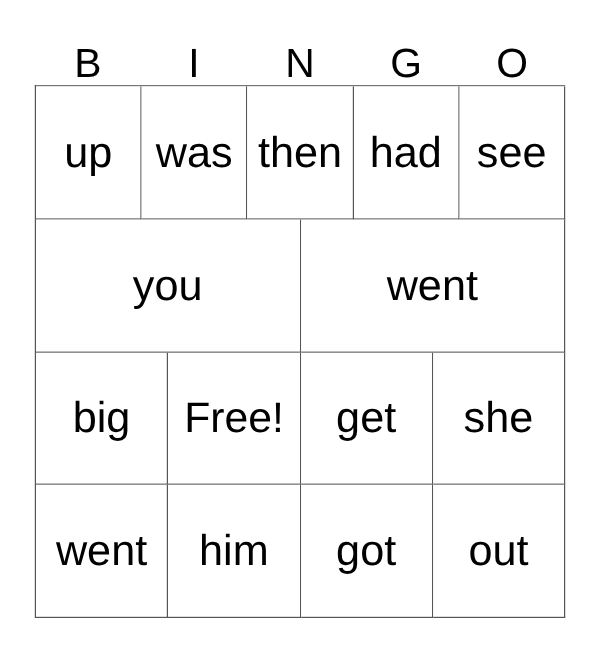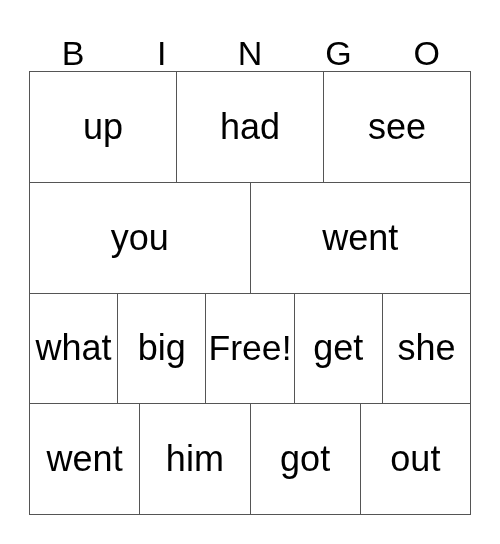--- a/index.html
+++ b/index.html
@@ -92,40 +92,43 @@
     <div class="header-cell">O</div>
   </div>
 
   <div class="grid">
 
     <div class="grid-row">
       <div class="cell">
           <span class="cell-text">up</span>
         </div>
       <div class="cell">
+          <span class="cell-text">was</span>
+        </div>
+      <div class="cell">
+          <span class="cell-text">then</span>
+        </div>
+      <div class="cell">
           <span class="cell-text">had</span>
         </div>
       <div class="cell">
           <span class="cell-text">see</span>
         </div>
     </div>
 
     <div class="grid-row">
       <div class="cell">
           <span class="cell-text">you</span>
         </div>
       <div class="cell">
           <span class="cell-text">went</span>
         </div>
     </div>
 
     <div class="grid-row">
-      <div class="cell">
-          <span class="cell-text">what</span>
-        </div>
       <div class="cell">
           <span class="cell-text">big</span>
         </div>
       <div class="cell">
           <span class="cell-text" style="transform: scale(0.988095);">Free!</span>
         </div>
       <div class="cell">
           <span class="cell-text">get</span>
         </div>
       <div class="cell">

